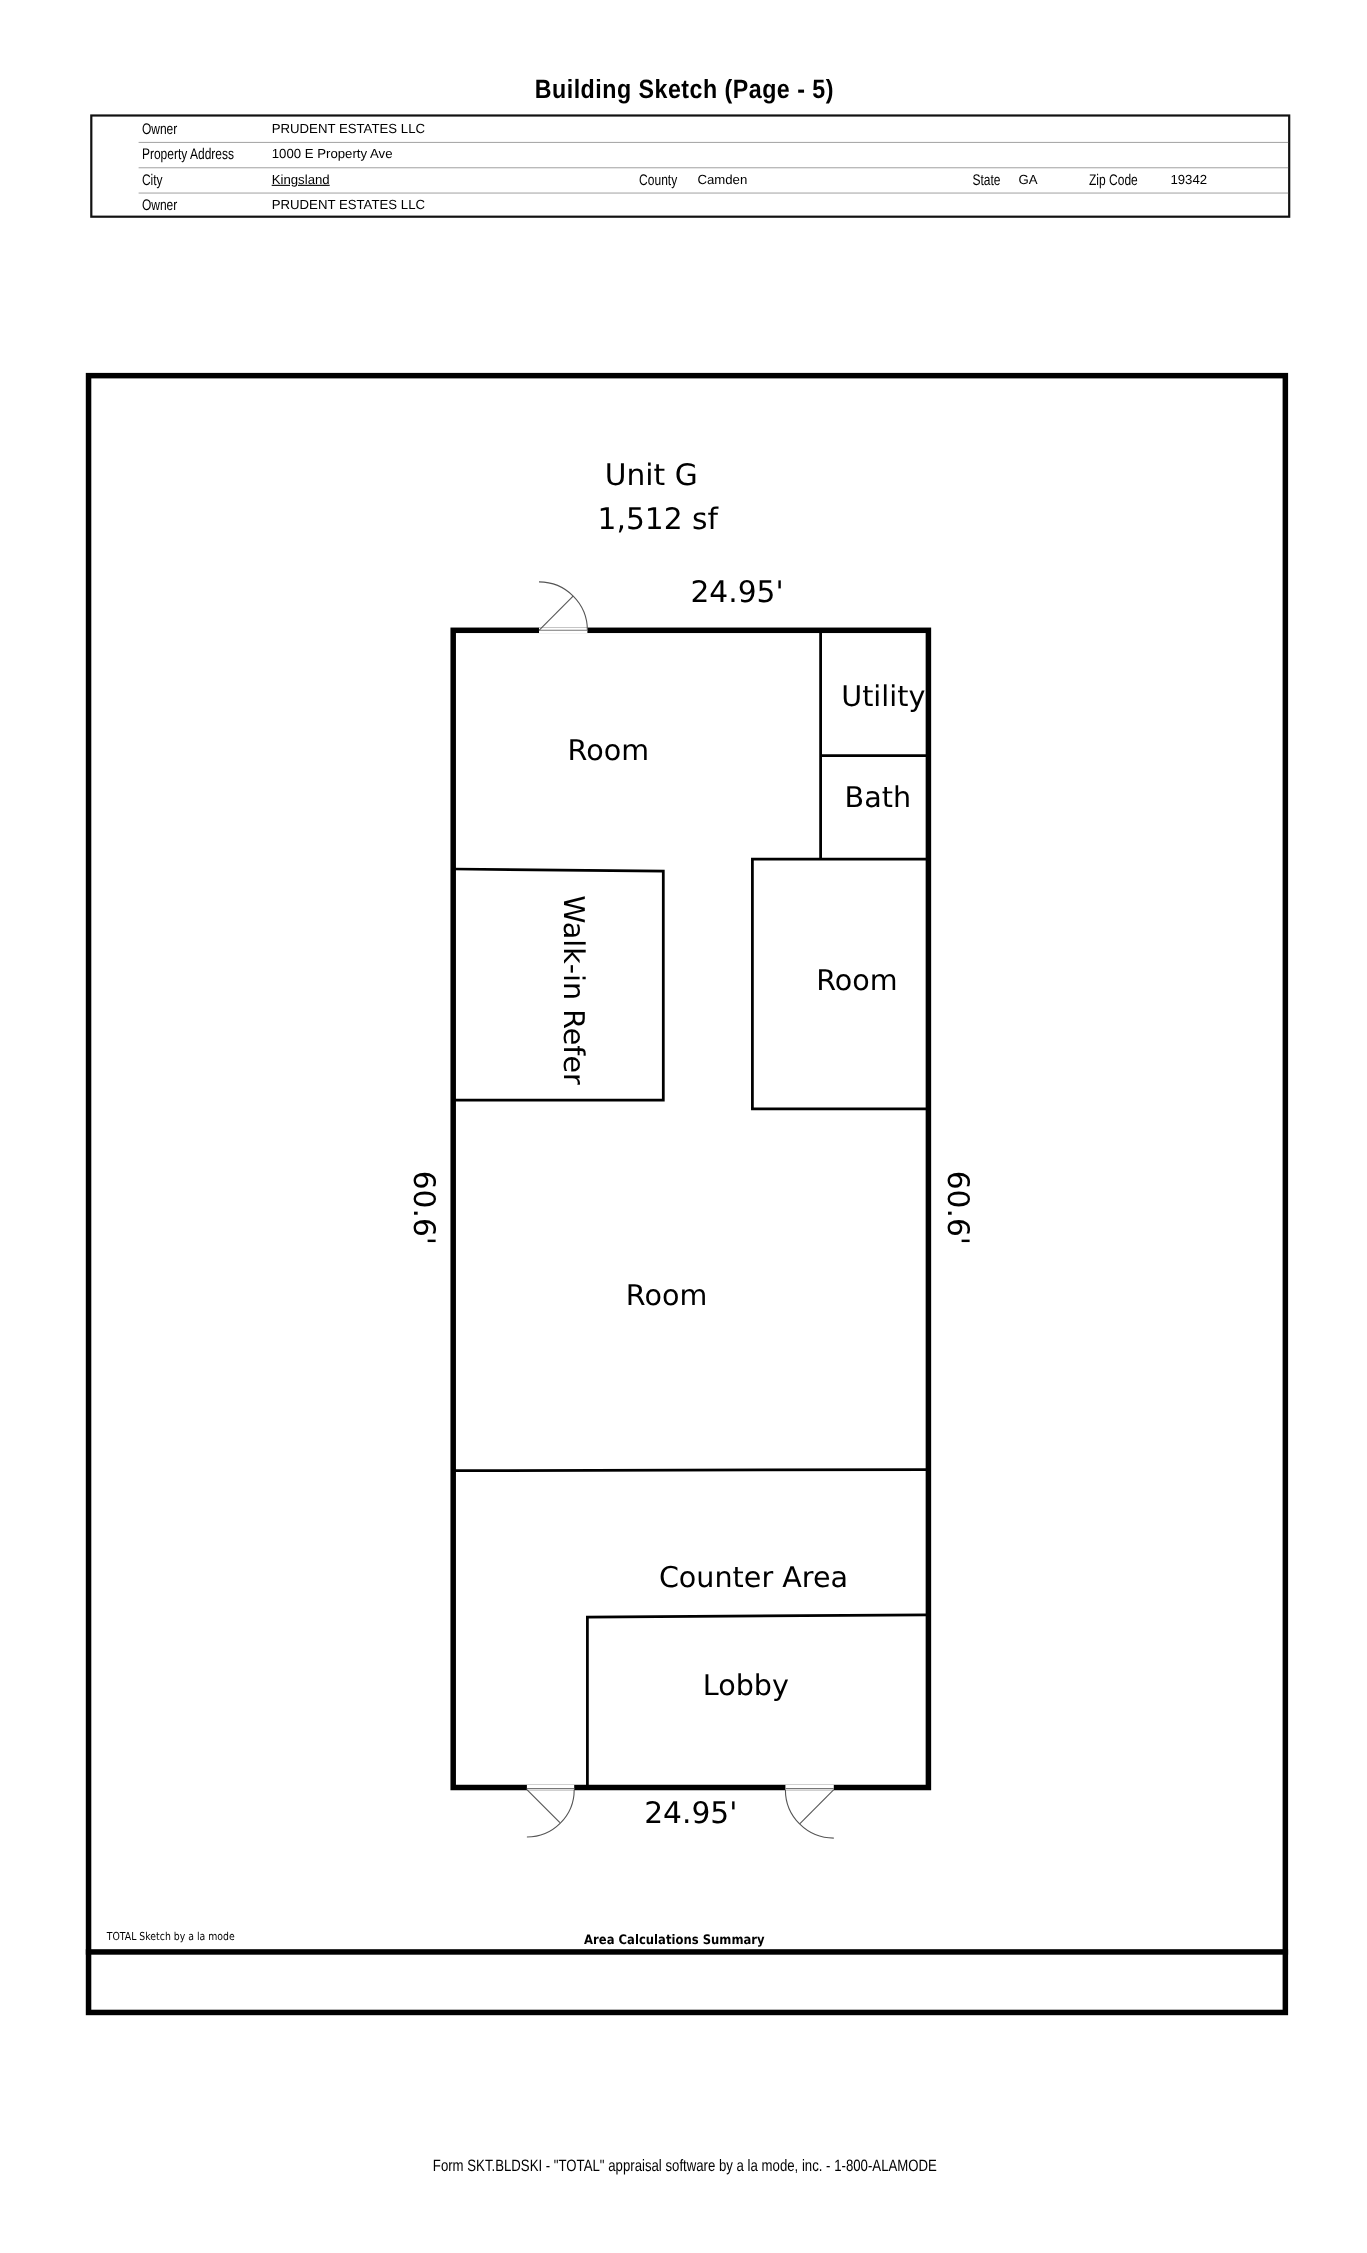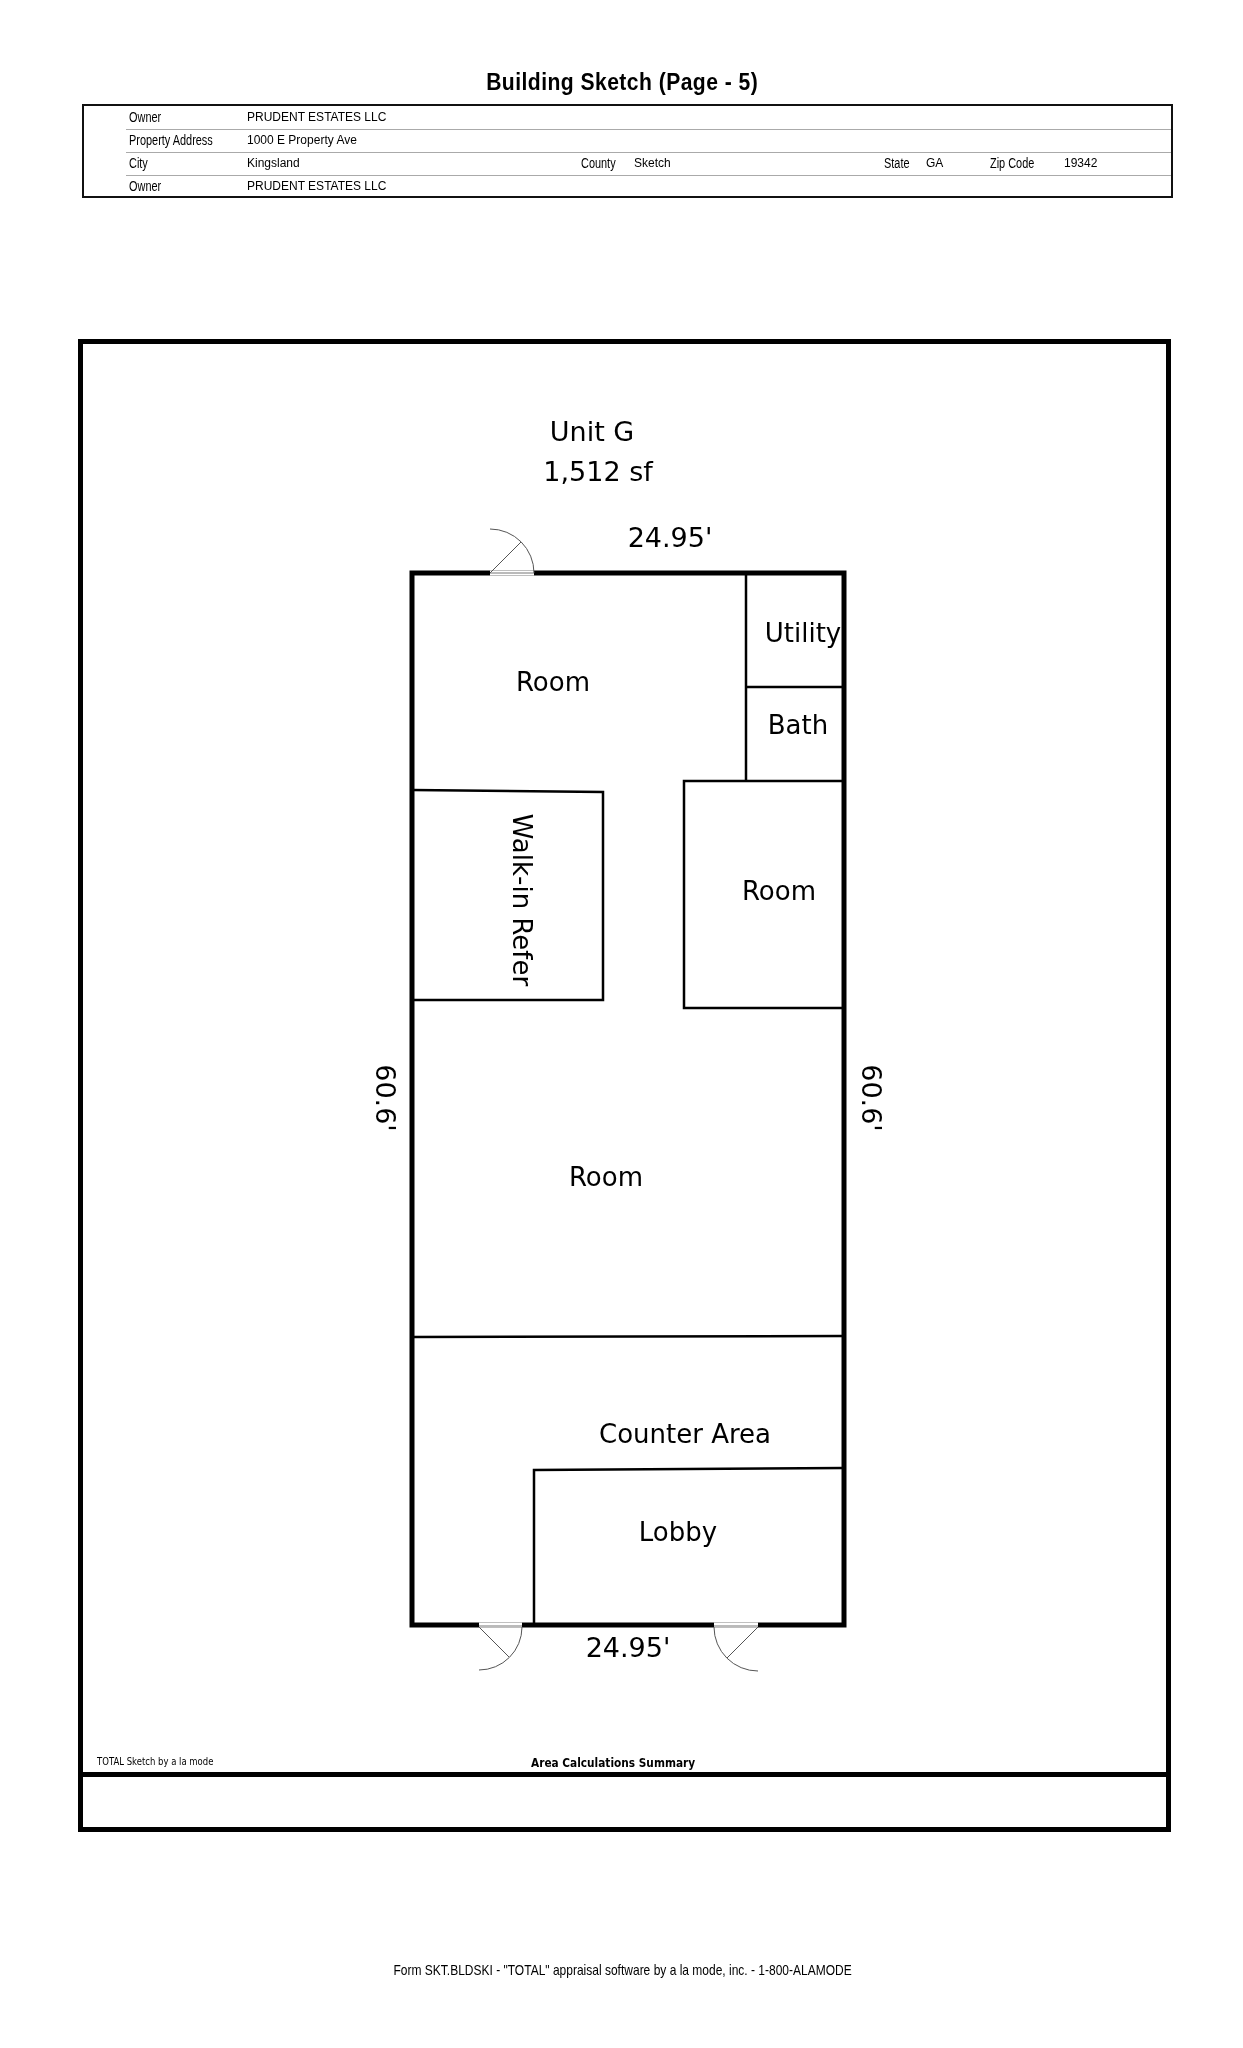--- a/index.html
+++ b/index.html
@@ -38,23 +38,23 @@
   <div class="info-row" style="top:0;">
     <span class="lbl" style="left:3px;">Owner</span>
     <span class="val" style="left:121px;">PRUDENT ESTATES LLC</span>
   </div>
   <div class="info-row" style="top:23px;">
     <span class="lbl" style="left:3px;">Property Address</span>
     <span class="val" style="left:121px;">1000 E Property Ave</span>
   </div>
   <div class="info-row" style="top:46px;">
     <span class="lbl" style="left:3px;">City</span>
-    <span class="val" style="left:121px;">Kingsland</span>
+    <span class="val" style="left:121px;text-decoration:underline;">Kingsland</span>
     <span class="lbl" style="left:455px;">County</span>
-    <span class="val" style="left:508px;">Sketch</span>
+    <span class="val" style="left:508px;">Camden</span>
     <span class="lbl" style="left:758px;">State</span>
     <span class="val" style="left:800px;">GA</span>
     <span class="lbl" style="left:864px;">Zip Code</span>
     <span class="val" style="left:938px;">19342</span>
   </div>
   <div class="info-row last" style="top:69px;">
     <span class="lbl" style="left:3px;">Owner</span>
     <span class="val" style="left:121px;">PRUDENT ESTATES LLC</span>
   </div>
 </div>

